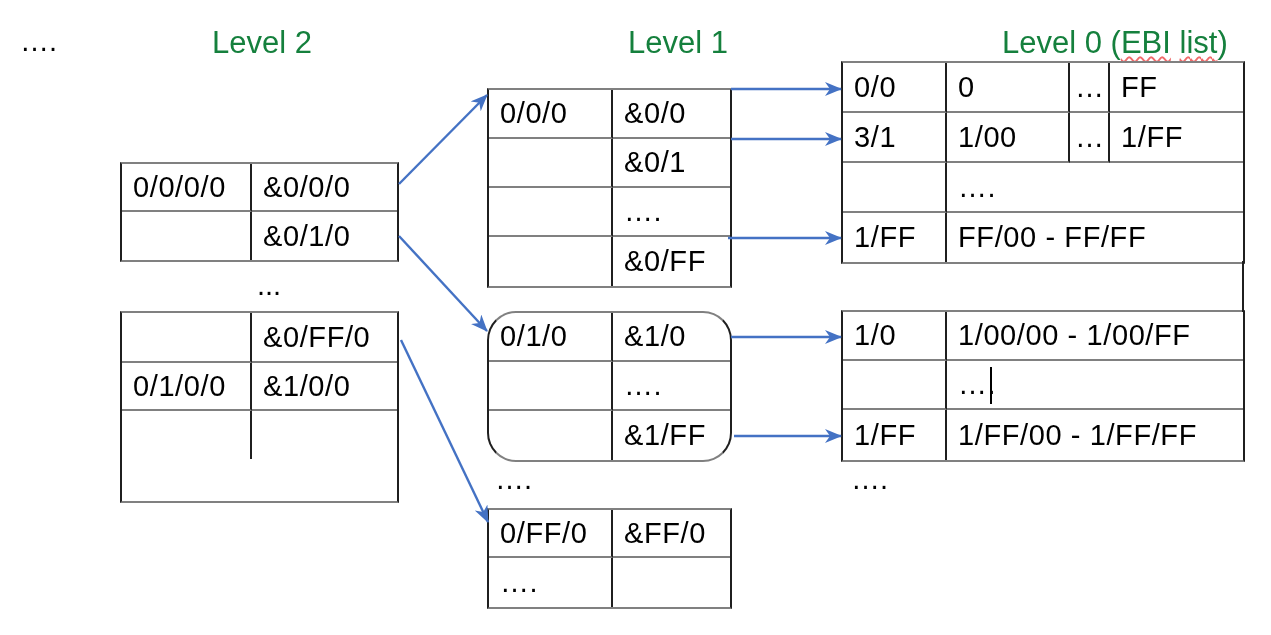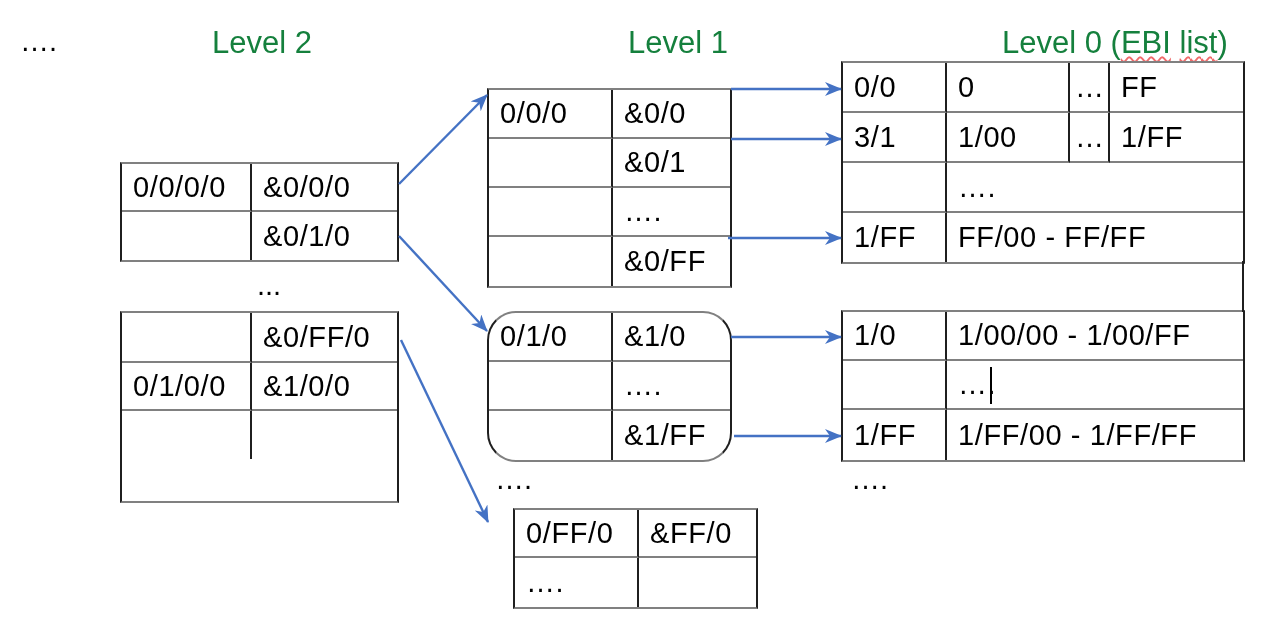--- a/index.html
+++ b/index.html
@@ -82,21 +82,21 @@
     <div class="cell br bb">0/1/0</div>
     <div class="cell bb">&amp;1/0</div>
     <div class="cell br bb"></div>
     <div class="cell bb">….</div>
     <div class="cell br"></div>
     <div class="cell">&amp;1/FF</div>
   </div>
 
   <div class="dots" style="left:495px; top:462px;">….</div>
 
-  <div class="tbl" style="left:487px; top:508px; width:245px; height:101px; grid-template-columns:124px 117px; grid-template-rows:48px 49px;margin-left:26px;">
+  <div class="tbl" style="left:487px; top:508px; width:245px; height:101px; grid-template-columns:124px 117px; grid-template-rows:48px 49px;">
     <div class="cell br bb">0/FF/0</div>
     <div class="cell bb">&amp;FF/0</div>
     <div class="cell br">….</div>
     <div class="cell"></div>
   </div>
 
   <div class="tbl" style="left:841px; top:61px; width:404px; height:203px; grid-template-columns:104px 123px 40px 133px; grid-template-rows:50px 50px 50px 49px;">
     <div class="cell br bb">0/0</div>
     <div class="cell br bb">0</div>
     <div class="cell br bb tight">…</div>

